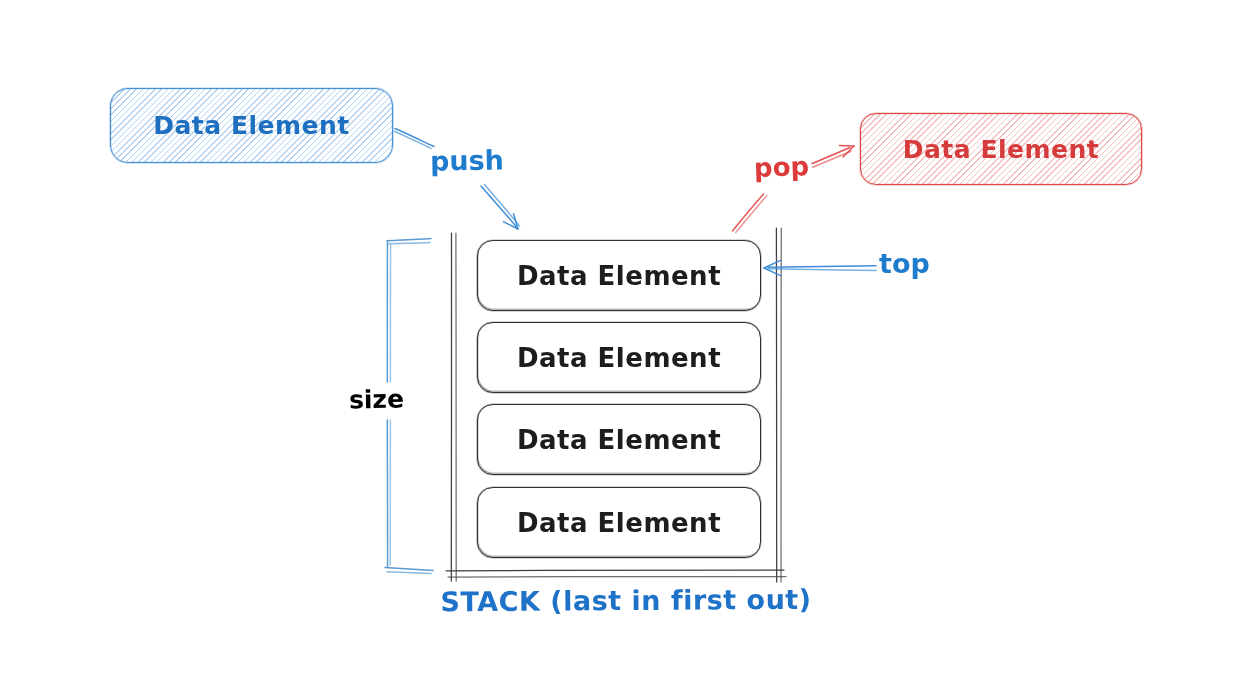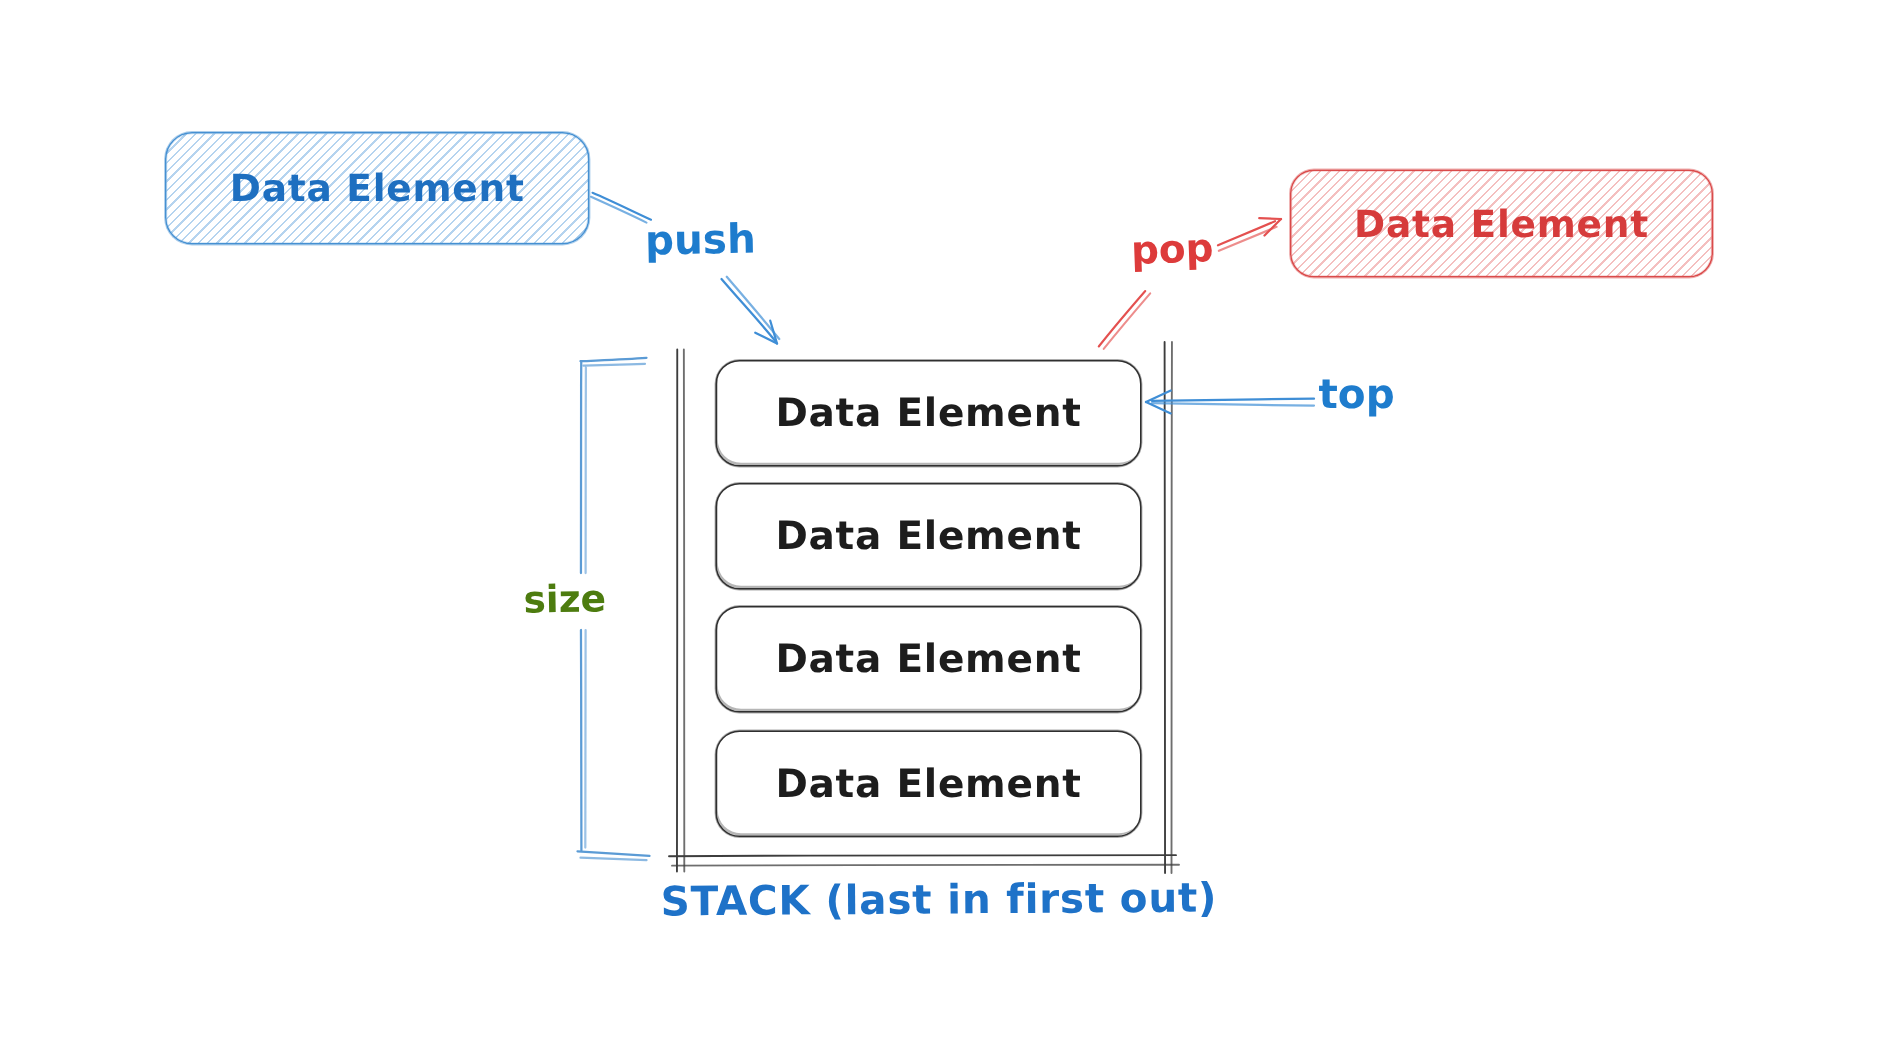--- a/index.html
+++ b/index.html
@@ -71,21 +71,21 @@
   .el-4 { top: 487px; }
   
   .free-label {
     position: absolute;
     font-weight: bold;
     white-space: nowrap;
   }
   .lbl-push { left: 430px; top: 145px; font-size: 27px; color: #1e7ccd; transform: rotate(-1deg); }
   .lbl-pop  { left: 754px; top: 152px; font-size: 26px; color: #dd3b3b; transform: rotate(-2deg); }
   .lbl-top  { left: 879px; top: 248px; font-size: 27px; color: #1e7ccd; text-align: center; }
-  .lbl-size { left: 349px; top: 385px; font-size: 25px; color: #4d7c0f; transform: rotate(-1deg); }
+  .lbl-size { left: 349px; top: 385px; font-size: 25px; color: #000000; transform: rotate(-1deg); }
   .lbl-caption {
     left: 437px; top: 585px; width: 378px;
     text-align: center;
     font-size: 27px; color: #1e72c8;
     letter-spacing: 0.5px;
     transform: rotate(-0.4deg);
   }
 </style>
 </head>
 <body>

